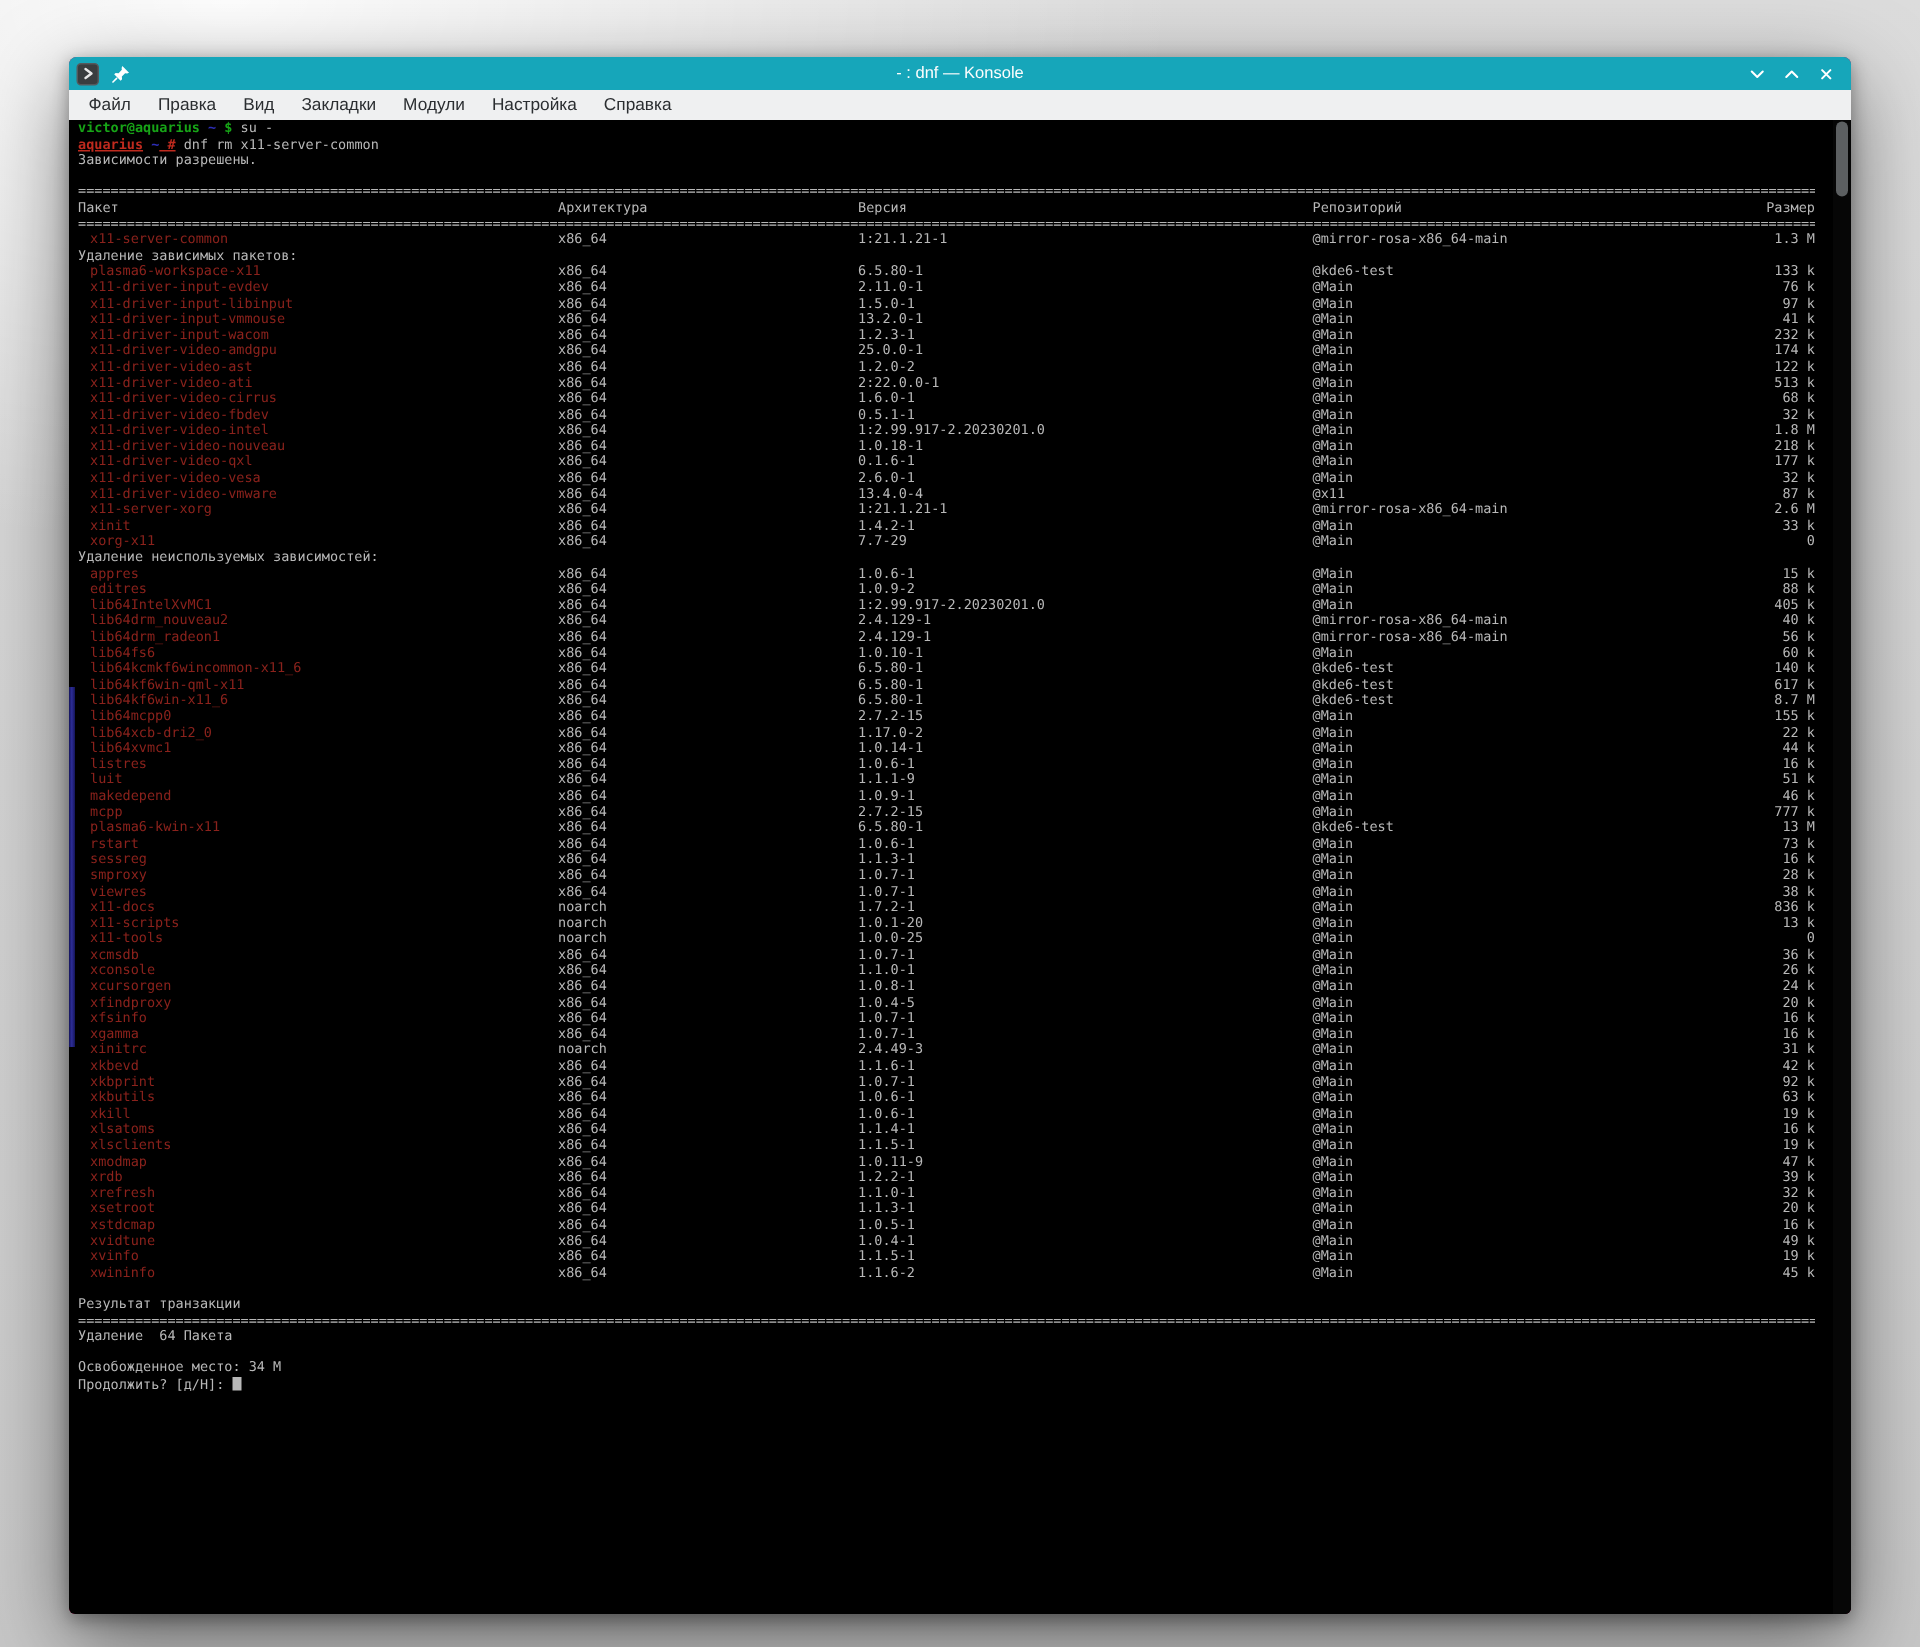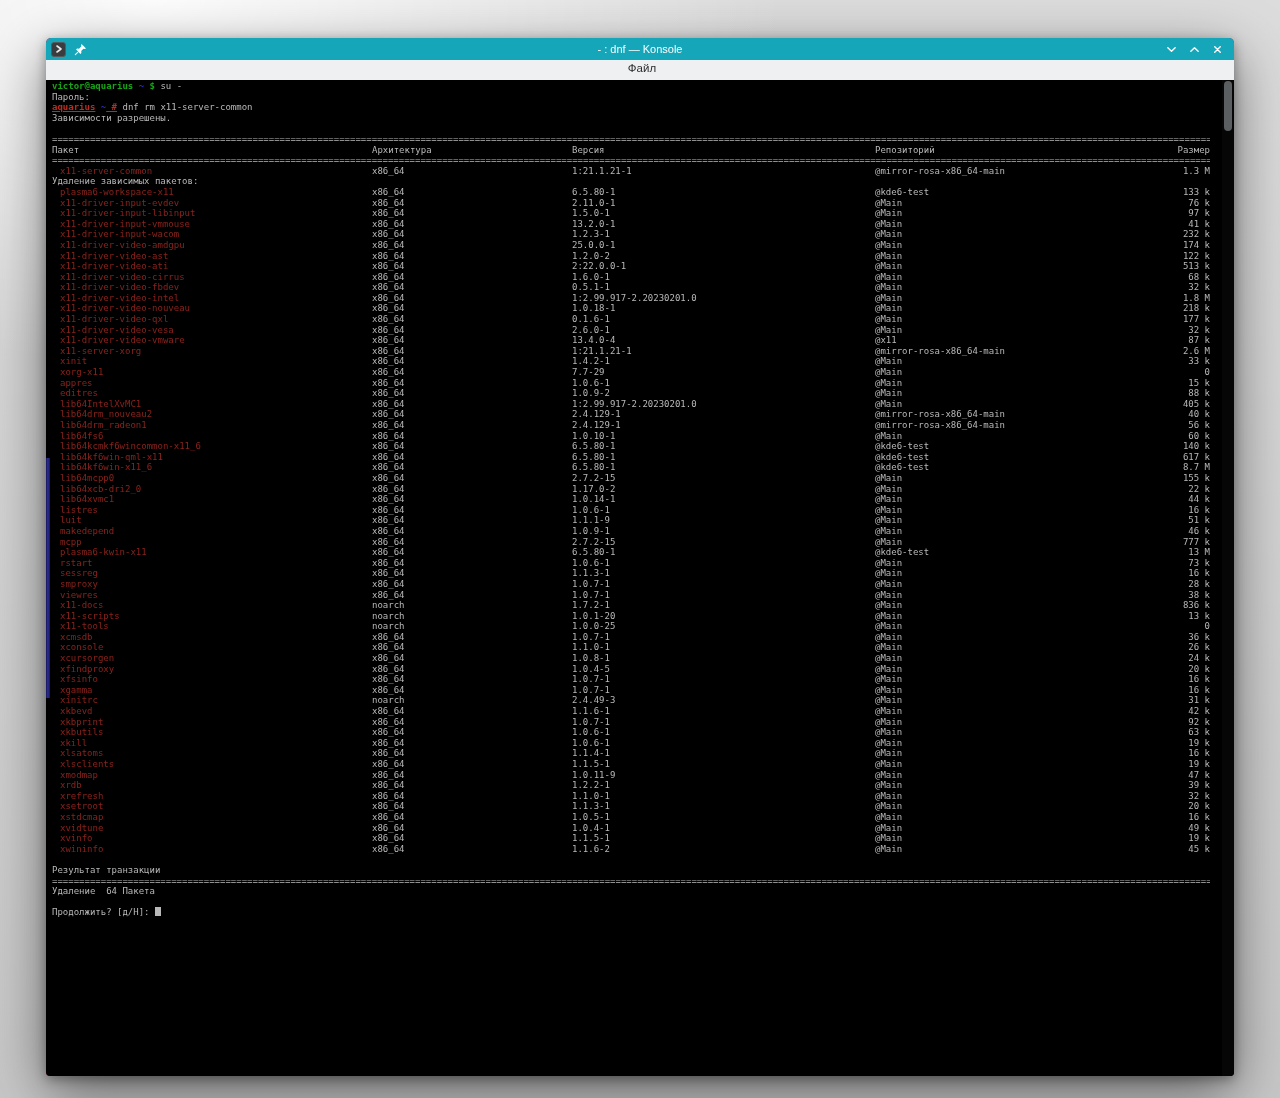--- a/index.html
+++ b/index.html
@@ -29,21 +29,21 @@
     display:flex;align-items:center;justify-content:center;}
   .pin-icon{display:flex;align-items:center;}
   .tb-title{
     position:absolute;left:0;right:0;text-align:center;font-size:11px;color:#fdfdfd;
     pointer-events:none;
   }
   .tb-controls{margin-left:auto;display:flex;align-items:center;gap:9px;padding-right:10px;z-index:2;}
   .tb-btn{display:flex;align-items:center;justify-content:center;width:14px;height:14px;cursor:pointer;}
   .menubar{
     height:20px;background:var(--menu-bg);display:flex;align-items:center;
-    font-size:11.5px;color:var(--menu-fg);padding-left:4px;flex-direction:column;
+    font-size:11.5px;color:var(--menu-fg);padding-left:4px;
   }
   .menu-item{padding:2px 9px;cursor:default;}
   .terminal{
     position:absolute;top:42px;left:0;right:0;bottom:0;background:#000;
     font-family:"DejaVu Sans Mono",monospace;font-size:9px;color:var(--fg);
   }
   #term-lines{position:relative;padding:1px 0 0 6px;width:1164px;overflow:hidden;}
   .tl{position:relative;height:10.6px;line-height:10.6px;white-space:pre;overflow:hidden;width:1158px;}
   .seg{white-space:pre;margin-top:40px;}
   .bold{font-weight:bold;}
@@ -106,21 +106,20 @@
       <span class="menu-item">Закладки</span>
       <span class="menu-item">Модули</span>
       <span class="menu-item">Настройка</span>
       <span class="menu-item">Справка</span>
     </div>
 
   <div class="terminal">
     <div class="selection-bar"></div>
     <div id="term-lines">
         <div class="tl"><span class="seg green bold">victor@aquarius</span><span class="seg blue bold"> ~</span><span class="seg green bold"> $</span><span class="seg fg"> su -</span></div>
-        <div class="tl"><span class="seg fg">Пароль: </span></div>
         <div class="tl"><span class="seg red bold">aquarius</span><span class="seg blue bold"> ~</span><span class="seg red bold"> #</span><span class="seg fg"> dnf rm x11-server-common</span></div>
         <div class="tl"><span class="seg fg">Зависимости разрешены.</span></div>
         <div class="tl"></div>
         <div class="tl">======================================================================================================================================================================================================================================</div>
         <div class="tl"><span class="cell h-name c-name fg">Пакет</span><span class="cell c-arch fg">Архитектура</span><span class="cell c-ver fg">Версия</span><span class="cell c-repo fg">Репозиторий</span><span class="cell c-size fg">Размер</span></div>
         <div class="tl">======================================================================================================================================================================================================================================</div>
         <div class="tl"><span class="cell c-name pkg">x11-server-common</span><span class="cell c-arch fg">x86_64</span><span class="cell c-ver fg">1:21.1.21-1</span><span class="cell c-repo fg">@mirror-rosa-x86_64-main</span><span class="cell c-size fg">1.3 M</span></div>
         <div class="tl"><span class="cell c-label fg">Удаление зависимых пакетов:</span></div>
         <div class="tl"><span class="cell c-name pkg">plasma6-workspace-x11</span><span class="cell c-arch fg">x86_64</span><span class="cell c-ver fg">6.5.80-1</span><span class="cell c-repo fg">@kde6-test</span><span class="cell c-size fg">133 k</span></div>
         <div class="tl"><span class="cell c-name pkg">x11-driver-input-evdev</span><span class="cell c-arch fg">x86_64</span><span class="cell c-ver fg">2.11.0-1</span><span class="cell c-repo fg">@Main</span><span class="cell c-size fg">76 k</span></div>
@@ -133,20 +132,21 @@
         <div class="tl"><span class="cell c-name pkg">x11-driver-video-cirrus</span><span class="cell c-arch fg">x86_64</span><span class="cell c-ver fg">1.6.0-1</span><span class="cell c-repo fg">@Main</span><span class="cell c-size fg">68 k</span></div>
         <div class="tl"><span class="cell c-name pkg">x11-driver-video-fbdev</span><span class="cell c-arch fg">x86_64</span><span class="cell c-ver fg">0.5.1-1</span><span class="cell c-repo fg">@Main</span><span class="cell c-size fg">32 k</span></div>
         <div class="tl"><span class="cell c-name pkg">x11-driver-video-intel</span><span class="cell c-arch fg">x86_64</span><span class="cell c-ver fg">1:2.99.917-2.20230201.0</span><span class="cell c-repo fg">@Main</span><span class="cell c-size fg">1.8 M</span></div>
         <div class="tl"><span class="cell c-name pkg">x11-driver-video-nouveau</span><span class="cell c-arch fg">x86_64</span><span class="cell c-ver fg">1.0.18-1</span><span class="cell c-repo fg">@Main</span><span class="cell c-size fg">218 k</span></div>
         <div class="tl"><span class="cell c-name pkg">x11-driver-video-qxl</span><span class="cell c-arch fg">x86_64</span><span class="cell c-ver fg">0.1.6-1</span><span class="cell c-repo fg">@Main</span><span class="cell c-size fg">177 k</span></div>
         <div class="tl"><span class="cell c-name pkg">x11-driver-video-vesa</span><span class="cell c-arch fg">x86_64</span><span class="cell c-ver fg">2.6.0-1</span><span class="cell c-repo fg">@Main</span><span class="cell c-size fg">32 k</span></div>
         <div class="tl"><span class="cell c-name pkg">x11-driver-video-vmware</span><span class="cell c-arch fg">x86_64</span><span class="cell c-ver fg">13.4.0-4</span><span class="cell c-repo fg">@x11</span><span class="cell c-size fg">87 k</span></div>
         <div class="tl"><span class="cell c-name pkg">x11-server-xorg</span><span class="cell c-arch fg">x86_64</span><span class="cell c-ver fg">1:21.1.21-1</span><span class="cell c-repo fg">@mirror-rosa-x86_64-main</span><span class="cell c-size fg">2.6 M</span></div>
         <div class="tl"><span class="cell c-name pkg">xinit</span><span class="cell c-arch fg">x86_64</span><span class="cell c-ver fg">1.4.2-1</span><span class="cell c-repo fg">@Main</span><span class="cell c-size fg">33 k</span></div>
         <div class="tl"><span class="cell c-name pkg">xorg-x11</span><span class="cell c-arch fg">x86_64</span><span class="cell c-ver fg">7.7-29</span><span class="cell c-repo fg">@Main</span><span class="cell c-size fg">0</span></div>
+        <div class="tl"><span class="cell c-label fg">Удаление неиспользуемых зависимостей:</span></div>
         <div class="tl"><span class="cell c-name pkg">appres</span><span class="cell c-arch fg">x86_64</span><span class="cell c-ver fg">1.0.6-1</span><span class="cell c-repo fg">@Main</span><span class="cell c-size fg">15 k</span></div>
         <div class="tl"><span class="cell c-name pkg">editres</span><span class="cell c-arch fg">x86_64</span><span class="cell c-ver fg">1.0.9-2</span><span class="cell c-repo fg">@Main</span><span class="cell c-size fg">88 k</span></div>
         <div class="tl"><span class="cell c-name pkg">lib64IntelXvMC1</span><span class="cell c-arch fg">x86_64</span><span class="cell c-ver fg">1:2.99.917-2.20230201.0</span><span class="cell c-repo fg">@Main</span><span class="cell c-size fg">405 k</span></div>
         <div class="tl"><span class="cell c-name pkg">lib64drm_nouveau2</span><span class="cell c-arch fg">x86_64</span><span class="cell c-ver fg">2.4.129-1</span><span class="cell c-repo fg">@mirror-rosa-x86_64-main</span><span class="cell c-size fg">40 k</span></div>
         <div class="tl"><span class="cell c-name pkg">lib64drm_radeon1</span><span class="cell c-arch fg">x86_64</span><span class="cell c-ver fg">2.4.129-1</span><span class="cell c-repo fg">@mirror-rosa-x86_64-main</span><span class="cell c-size fg">56 k</span></div>
         <div class="tl"><span class="cell c-name pkg">lib64fs6</span><span class="cell c-arch fg">x86_64</span><span class="cell c-ver fg">1.0.10-1</span><span class="cell c-repo fg">@Main</span><span class="cell c-size fg">60 k</span></div>
         <div class="tl"><span class="cell c-name pkg">lib64kcmkf6wincommon-x11_6</span><span class="cell c-arch fg">x86_64</span><span class="cell c-ver fg">6.5.80-1</span><span class="cell c-repo fg">@kde6-test</span><span class="cell c-size fg">140 k</span></div>
         <div class="tl"><span class="cell c-name pkg">lib64kf6win-qml-x11</span><span class="cell c-arch fg">x86_64</span><span class="cell c-ver fg">6.5.80-1</span><span class="cell c-repo fg">@kde6-test</span><span class="cell c-size fg">617 k</span></div>
         <div class="tl"><span class="cell c-name pkg">lib64kf6win-x11_6</span><span class="cell c-arch fg">x86_64</span><span class="cell c-ver fg">6.5.80-1</span><span class="cell c-repo fg">@kde6-test</span><span class="cell c-size fg">8.7 M</span></div>
         <div class="tl"><span class="cell c-name pkg">lib64mcpp0</span><span class="cell c-arch fg">x86_64</span><span class="cell c-ver fg">2.7.2-15</span><span class="cell c-repo fg">@Main</span><span class="cell c-size fg">155 k</span></div>
@@ -183,19 +183,20 @@
         <div class="tl"><span class="cell c-name pkg">xsetroot</span><span class="cell c-arch fg">x86_64</span><span class="cell c-ver fg">1.1.3-1</span><span class="cell c-repo fg">@Main</span><span class="cell c-size fg">20 k</span></div>
         <div class="tl"><span class="cell c-name pkg">xstdcmap</span><span class="cell c-arch fg">x86_64</span><span class="cell c-ver fg">1.0.5-1</span><span class="cell c-repo fg">@Main</span><span class="cell c-size fg">16 k</span></div>
         <div class="tl"><span class="cell c-name pkg">xvidtune</span><span class="cell c-arch fg">x86_64</span><span class="cell c-ver fg">1.0.4-1</span><span class="cell c-repo fg">@Main</span><span class="cell c-size fg">49 k</span></div>
         <div class="tl"><span class="cell c-name pkg">xvinfo</span><span class="cell c-arch fg">x86_64</span><span class="cell c-ver fg">1.1.5-1</span><span class="cell c-repo fg">@Main</span><span class="cell c-size fg">19 k</span></div>
         <div class="tl"><span class="cell c-name pkg">xwininfo</span><span class="cell c-arch fg">x86_64</span><span class="cell c-ver fg">1.1.6-2</span><span class="cell c-repo fg">@Main</span><span class="cell c-size fg">45 k</span></div>
         <div class="tl"></div>
         <div class="tl"><span class="seg fg">Результат транзакции</span></div>
         <div class="tl">======================================================================================================================================================================================================================================</div>
         <div class="tl"><span class="seg fg">Удаление  64 Пакета</span></div>
         <div class="tl"></div>
+        <div class="tl"><span class="seg fg">Освобожденное место: 34 M</span></div>
         <div class="tl"><span class="seg fg">Продолжить? [д/Н]: </span><span class="cursor"></span></div>
       </div>
     <div class="scrollbar">
       <div class="scroll-thumb"></div>
     </div>
   </div>
 </div>
 
 </body></html>

